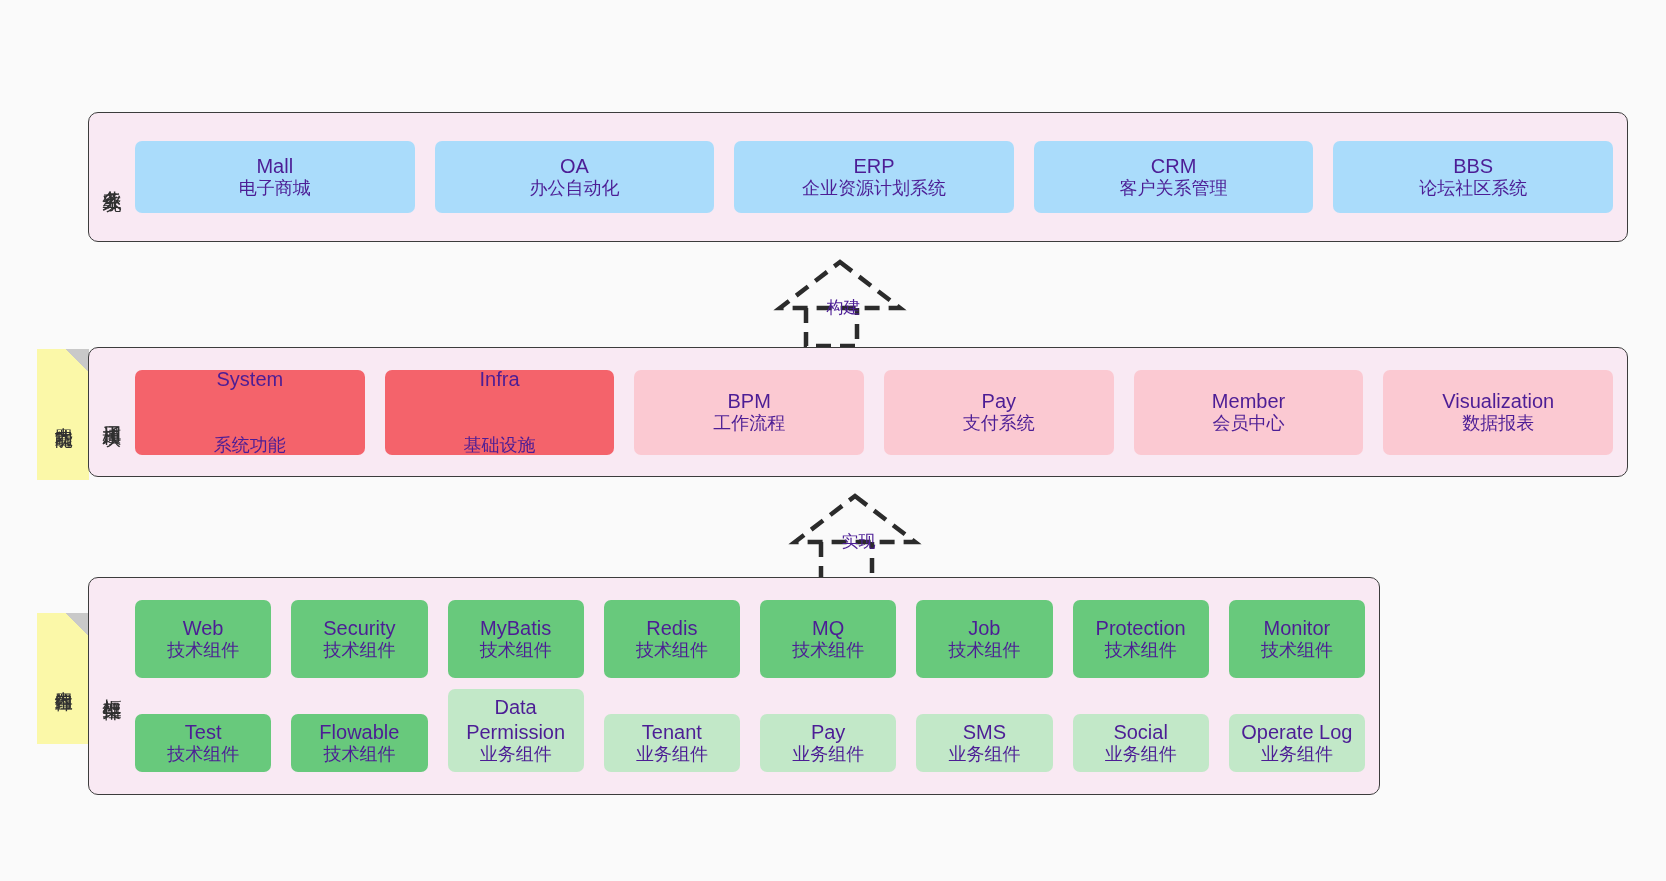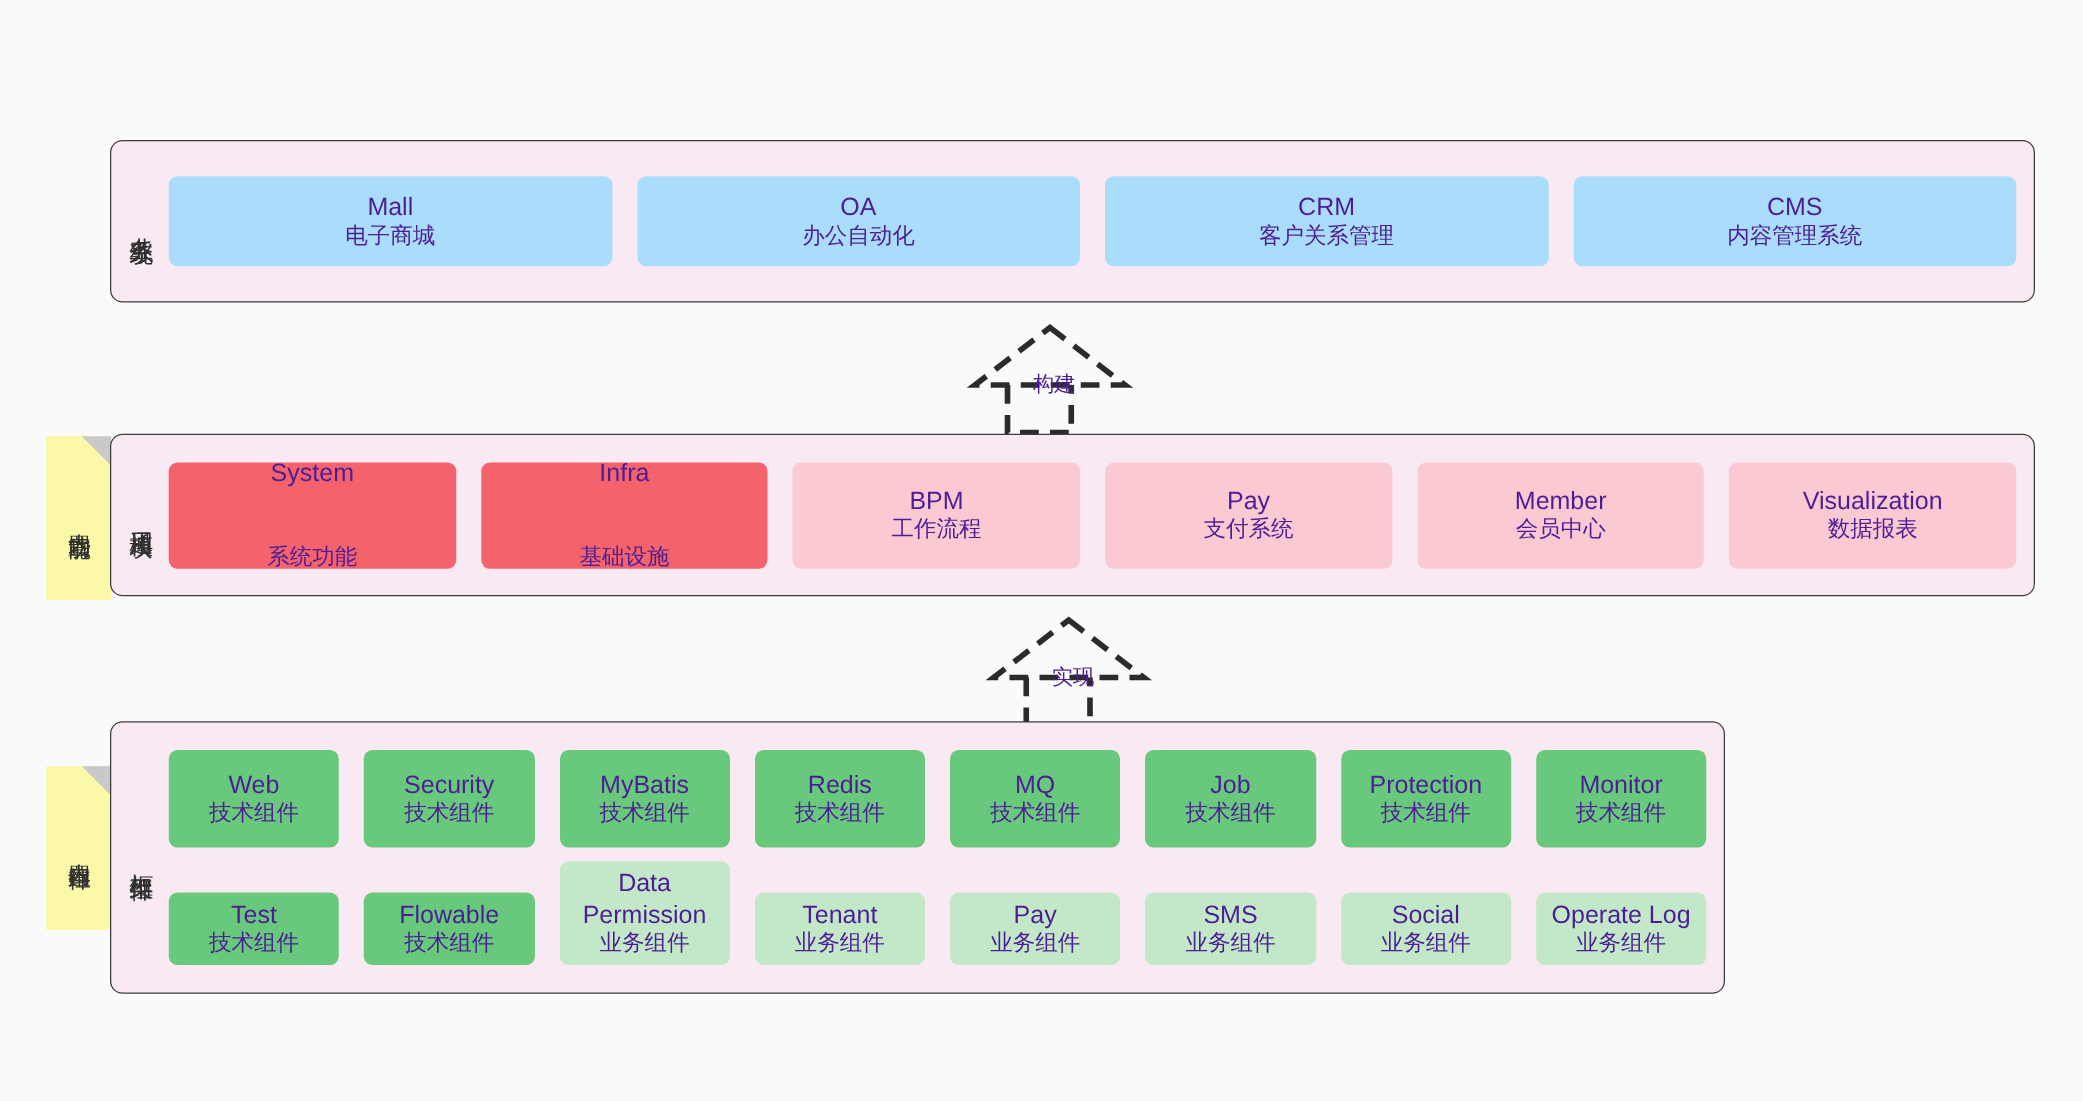--- a/index.html
+++ b/index.html
@@ -124,26 +124,30 @@
 
         <div class="cell c-blue">
           <span class="t1">Mall</span>
           <span class="t2">电子商城</span>
         </div>
         <div class="cell c-blue">
           <span class="t1">OA</span>
           <span class="t2">办公自动化</span>
         </div>
         <div class="cell c-blue">
+          <span class="t1">ERP</span>
+          <span class="t2">企业资源计划系统</span>
+        </div>
+        <div class="cell c-blue">
           <span class="t1">CRM</span>
           <span class="t2">客户关系管理</span>
         </div>
         <div class="cell c-blue">
-          <span class="t1">CMS</span>
-          <span class="t2">内容管理系统</span>
+          <span class="t1">BBS</span>
+          <span class="t2">论坛社区系统</span>
         </div>
 
       </div>
     </div>
   </div>
 
   <div class="arrow" style="left:755px;top:258px;width:170px;height:90px;">
     <svg width="170" height="90" viewBox="0 0 170 90">
       <path d="M 85 4 L 145 50 L 25 50 Z" fill="none" stroke="#2b2b2b" stroke-width="4.5" stroke-dasharray="15,9" stroke-linecap="butt"></path>
       <path d="M 51 50 L 51 88 L 102 88 L 102 50" fill="none" stroke="#2b2b2b" stroke-width="4.5" stroke-dasharray="15,9" stroke-linecap="butt"></path>

